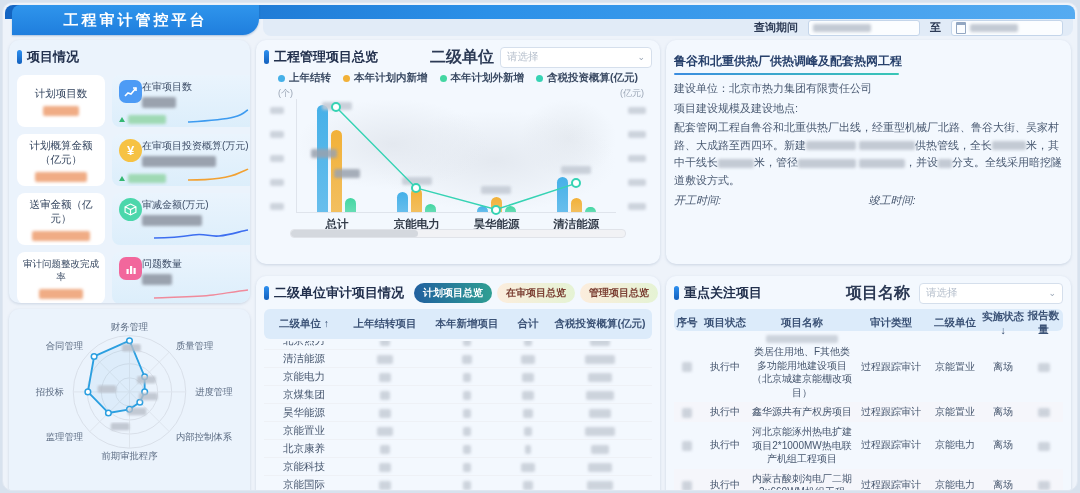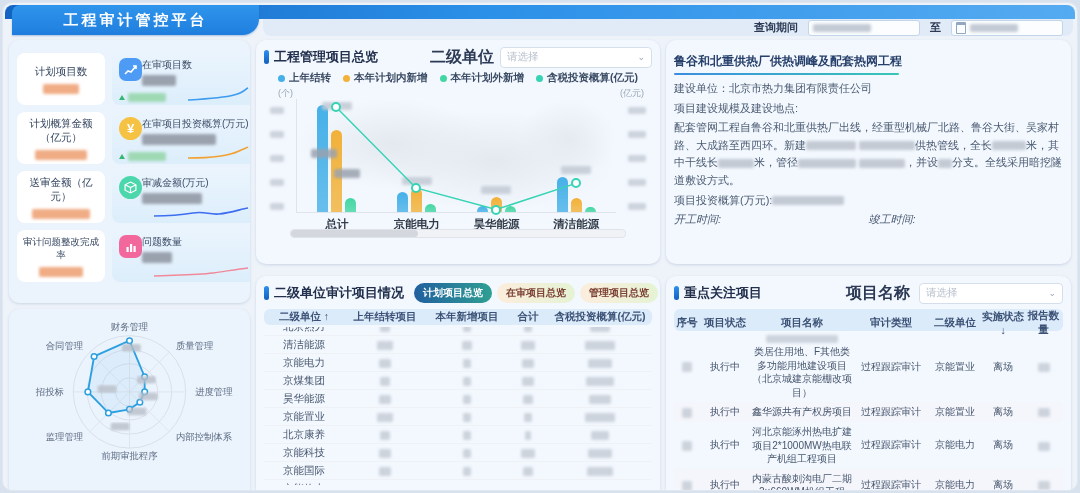--- a/index.html
+++ b/index.html
@@ -62,21 +62,21 @@
     radial-gradient(closest-side at 30% 40%,#e4e9f0 0%,transparent 100%),
     radial-gradient(closest-side at 62% 55%,#e4e9f0 0%,transparent 100%),
     radial-gradient(closest-side at 85% 35%,#e6ebf1 0%,transparent 100%);}
   .bgroup{flex:1;position:relative;display:flex;align-items:flex-end;justify-content:center;gap:3px;}
   .bar{width:11px;border-radius:6px 6px 0 0;position:relative;}
   .cat{position:absolute;bottom:-20px;left:0;width:100%;text-align:center;font-size:11.5px;font-weight:bold;color:#333c4a;}
   .ldot{position:absolute;width:6px;height:6px;border-radius:50%;background:#fff;border:2px solid #36d3b4;transform:translate(-50%,50%);}
   .scroll{position:absolute;left:26px;right:26px;bottom:1px;height:7px;background:#f1f2f5;border:1px solid #e0e3e9;border-radius:4px;}
   .thumb{width:38%;height:100%;background:#d4d8de;border-radius:4px;}
   
-  .uheader{display:grid;grid-template-columns:80px 82px 82px 40px 1fr;background:#dcebfa;border-radius:6px;height:16px;align-items:center;font-size:10.5px;font-weight:bold;color:#3b5276;text-align:center;margin-top:5px;}
+  .uheader{display:grid;grid-template-columns:80px 82px 82px 40px 1fr;background:#dcebfa;border-radius:6px;height:30px;align-items:center;font-size:10.5px;font-weight:bold;color:#3b5276;text-align:center;margin-top:5px;}
   .ubody{height:158px;overflow:hidden;margin-top:2px;}
   .ubody-inner{margin-top:-9px;}
   .urow{display:grid;grid-template-columns:80px 82px 82px 40px 1fr;height:17px;align-items:center;text-align:center;font-size:10.5px;color:#46566e;border-bottom:1px solid #eef1f6;}
   
   .pname{font-size:12px;font-weight:bold;color:#27406b;margin:7px 0 3px;}
   .underline{height:2px;width:225px;border-radius:2px;background:linear-gradient(90deg,#3b8de0,#38c6b6);margin-bottom:5px;}
   .ptext{font-size:11px;color:#4a5a72;line-height:1.6;}
   .ptext p{margin:2px 0;}
   .timerow{display:flex;font-size:11px;color:#4a5a72;margin-top:3px;font-style:italic;}
   .timerow .half{width:50%;}
@@ -103,20 +103,24 @@
     <span class="date-input">
         <span class="cal"></span>
         <span class="blur" style="width:48px;height:8px"></span>
       </span>
   </div>
 
   <div class="main">
 
     <div class="col left">
       <div class="panel tint">
+        <div class="panel-head">
+          <span class="marker"></span>
+          <span class="panel-title">项目情况</span>
+        </div>
         <div class="cards">
           <div class="plain-card">
             <span class="lbl">计划项目数</span>
             <span class="blur orange" style="width:36px;height:10px"></span>
           </div>
           <div class="stat-card">
             <div class="stat-top">
               <span class="stat-icon ic-blue">
                 <svg width="14" height="14" viewBox="0 0 14 14">
                     <polyline points="1,11 4,8 7,9 12,3" fill="none" stroke="#fff" stroke-width="1.6"></polyline>
@@ -447,21 +451,20 @@
     </div>
 
     <div class="col right">
       <div class="panel">
         <div class="pname">鲁谷和北重供热厂供热调峰及配套热网工程</div>
         <div class="underline"></div>
         <div class="ptext">
           <p>建设单位：北京市热力集团有限责任公司</p>
           <p>项目建设规模及建设地点:</p>
           <p><span>配套管网工程自鲁谷和北重供热厂出线，经重型机械厂北路、鲁谷大街、吴家村路、大成路至西四环。新建</span><span class="blur" style="width:50px;height:9px"></span> <span class="blur" style="width:56px;height:9px"></span><span>供热管线，全长</span><span class="blur" style="width:34px;height:9px"></span><span>米，其中干线长</span><span class="blur" style="width:36px;height:9px"></span><span>米，管径</span><span class="blur" style="width:58px;height:9px"></span> <span class="blur" style="width:46px;height:9px"></span><span>，并设</span><span class="blur" style="width:14px;height:9px"></span><span>分支。全线采用暗挖隧道敷设方式。</span></p>
-          <p><span>项目投资概算(万元):</span><span class="blur" style="width:72px;height:9px"></span></p>
         </div>
         <div class="timerow">
           <span class="half">开工时间:</span>
           <span class="half">竣工时间:</span>
         </div>
       </div>
 
       <div class="panel">
         <div class="panel-head">
           <span class="marker"></span>

